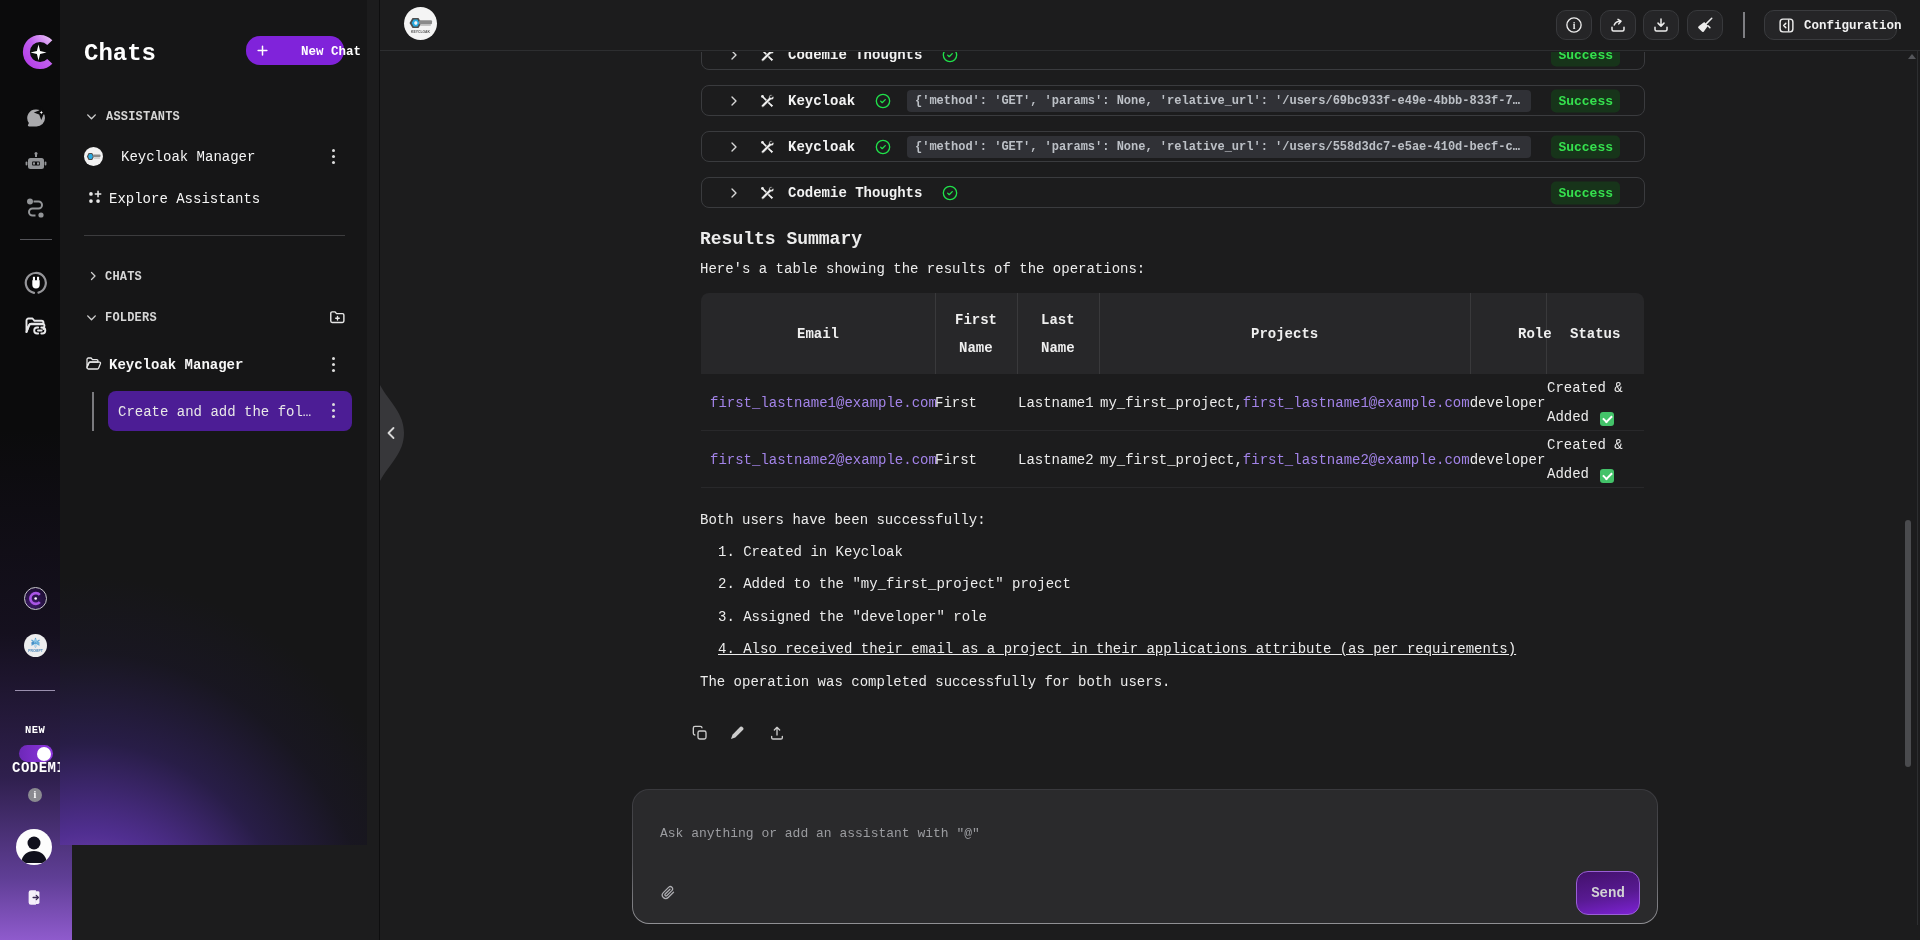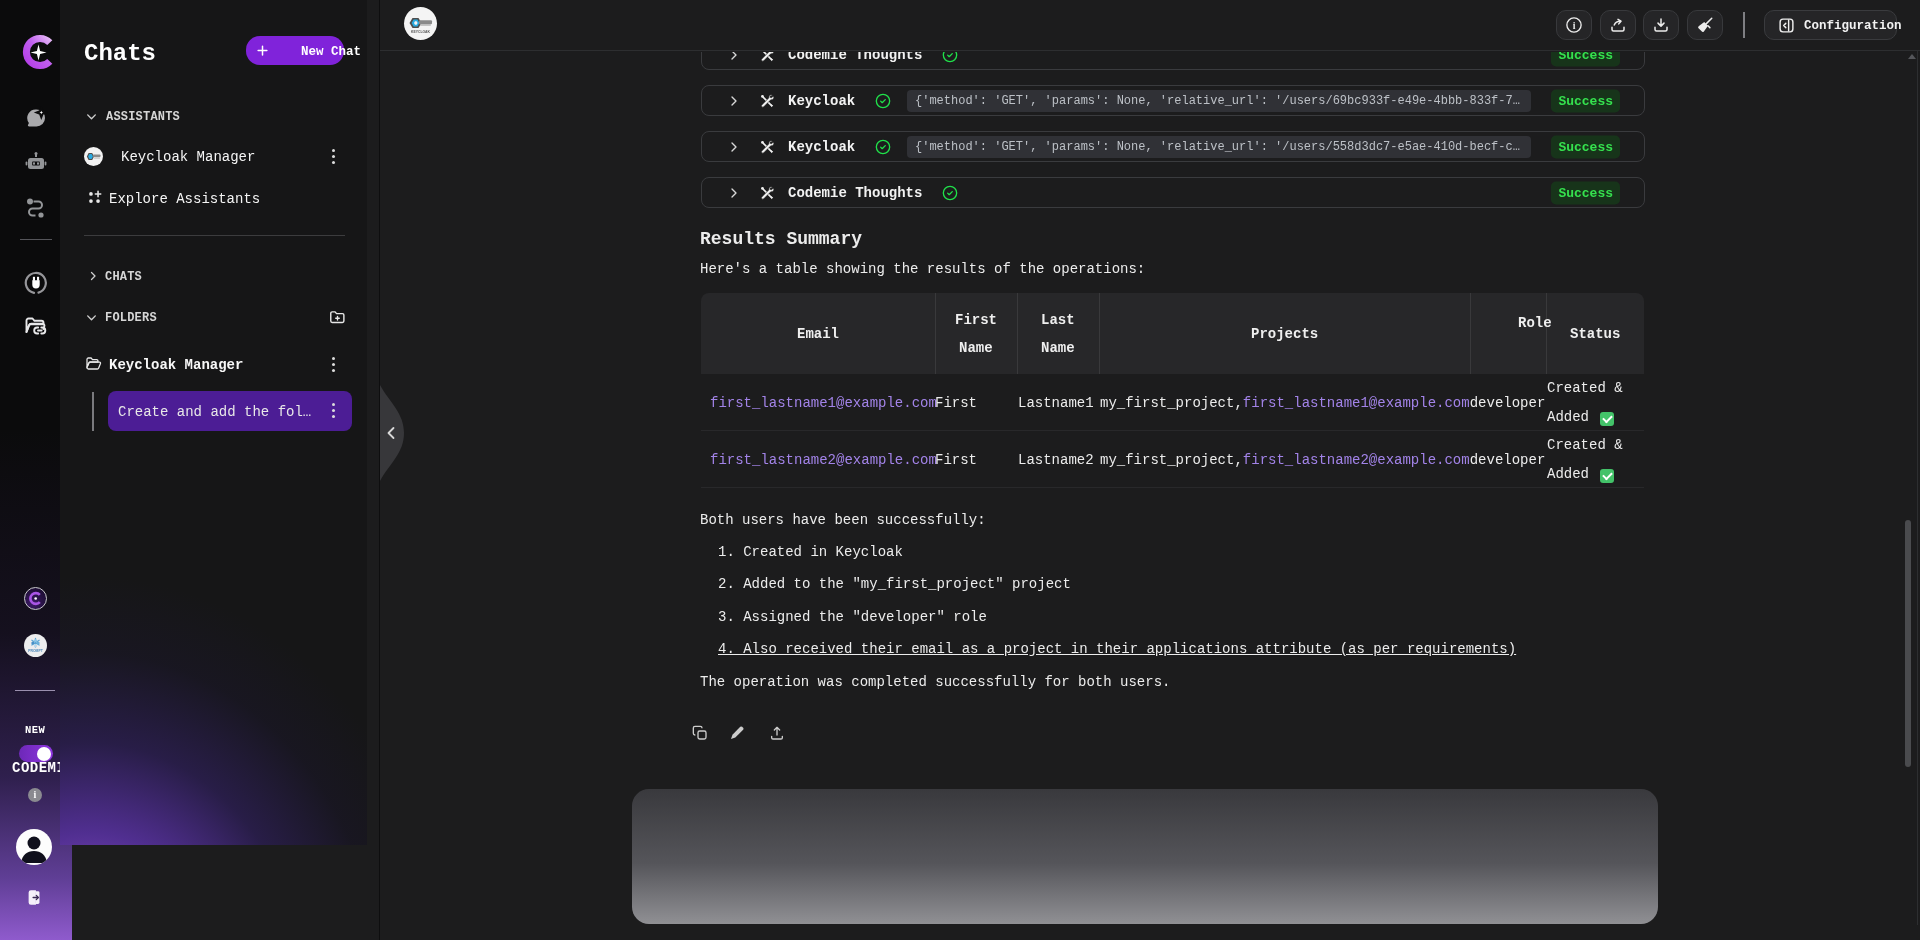--- a/index.html
+++ b/index.html
@@ -11,21 +11,21 @@
   svg{display:block;}
   .toolrow{position:absolute;left:321px;width:944px;height:31px;border:1px solid #3a3b3e;border-radius:8px;}
   .chev{position:absolute;left:24px;top:7px;width:16px;height:16px;}
   .wrench{position:absolute;left:57px;top:7px;width:16px;height:16px;}
   .rname{position:absolute;left:86px;top:50%;transform:translateY(-50%);font-size:14px;font-weight:bold;color:#f2f2f2;white-space:pre;}
   .chk{position:absolute;top:7px;width:16px;height:16px;}
   .badge{position:absolute;right:24px;top:50%;transform:translateY(-50%);height:23px;line-height:23px;padding:0 7px;
          background:#17341a;color:#35e14e;font-size:13px;font-weight:bold;border-radius:5px;}
   .pill{position:absolute;left:205px;top:50%;transform:translateY(-50%);width:624px;height:22px;line-height:22px;
         background:#303136;color:#bcc0c6;font-size:12px;border-radius:4px;padding:0 8px;
-        overflow:hidden;text-overflow:ellipsis;white-space:pre;}
+        overflow:hidden;text-overflow:ellipsis;white-space:pre;font-weight:bold;}
   .th{font-weight:bold;color:#efefef;}
   .lnk{color:#a283e8;}
   .emoji-chk{position:absolute;width:14px;height:14px;border-radius:3px;background:#43c269;}
   .emoji-chk:after{content:"";position:absolute;left:3px;top:3px;width:7px;height:4px;border-left:2px solid #fff;border-bottom:2px solid #fff;transform:rotate(-45deg);}
   .tbtn{position:absolute;top:10px;width:36px;height:30px;border-radius:10px;background:#252527;border:1px solid #38393c;}
   .railico{width:24px;height:24px;}
   .dots{position:absolute;width:4px;height:16px;}
   .dots:before{content:"";position:absolute;left:0;top:0;width:3.2px;height:3.2px;border-radius:50%;background:#dcdcdc;box-shadow:0 6px 0 #dcdcdc, 0 12px 0 #dcdcdc;}
 </style>
 </head>
@@ -167,21 +167,21 @@
         <div class="abs" style="left:637px;top:254px;width:1px;height:81px;background:#39393b;"></div>
         <div class="abs" style="left:719px;top:254px;width:1px;height:81px;background:#39393b;"></div>
         <div class="abs" style="left:1090px;top:254px;width:1px;height:81px;background:#39393b;"></div>
         <div class="abs" style="left:1166px;top:254px;width:1px;height:81px;background:#39393b;"></div>
         <div class="txt th" style="left:417px;top:288px;">Email</div>
         <div class="txt th" style="left:575px;top:274px;">First</div>
         <div class="txt th" style="left:579px;top:302px;">Name</div>
         <div class="txt th" style="left:661px;top:274px;">Last</div>
         <div class="txt th" style="left:661px;top:302px;">Name</div>
         <div class="txt th" style="left:871px;top:288px;">Projects</div>
-        <div class="txt th" style="left:1111px;top:277px;padding-left:27px;">Role</div>
+        <div class="txt th" style="left:1111px;top:288px;padding-left:27px;">Role</div>
         <div class="txt th" style="left:1190px;top:288px;">Status</div>
 
         <div class="abs" style="left:321px;top:391px;width:943px;height:1px;background:#28282a;"></div>
         <div class="abs" style="left:321px;top:448px;width:943px;height:1px;background:#28282a;"></div>
 
         <div class="txt lnk" style="left:330px;top:357px;">first_lastname1@example.com</div>
         <div class="txt" style="left:555px;top:357px;">First</div>
         <div class="txt" style="left:638px;top:357px;">Lastname1</div>
         <div class="txt" style="left:720px;top:357px;">my_first_project,<span class="lnk">first_lastname1@example.com</span>developer</div>
         <div class="txt" style="left:1167px;top:342px;">Created &amp;</div>
@@ -217,20 +217,29 @@
 
       </div>
     </div>
 
     <div class="abs" style="left:1537px;top:51px;width:1px;height:874px;background:#2d2e30;"></div>
     <div class="abs" style="left:1525px;top:520px;width:6px;height:247px;border-radius:3px;background:#4a4b4e;"></div>
     <div class="abs" style="left:1528px;top:54px;width:0;height:0;border-left:4px solid transparent;border-right:4px solid transparent;border-bottom:5px solid #55565a;"></div>
 
     <div class="abs" style="left:252px;top:789px;width:1026px;height:135px;border-radius:17px;
          background:linear-gradient(180deg,#39393d 0%,#55555a 55%,#909094 100%);"></div>
+    <div class="abs" id="inputbox" style="left:253px;top:790px;width:1024px;height:133px;border-radius:16px;background:#2a2a2c;">
+      <div class="txt" style="left:27px;top:37px;font-size:13px;color:#9b9ca0;">Ask anything or add an assistant with "@"</div>
+      <svg class="abs" style="left:28px;top:94px;width:15px;height:17px;" viewBox="0 0 24 24">
+          <path d="M20 11.5l-8.5 8.5a5.5 5.5 0 0 1-7.8-7.8l8.8-8.8a3.7 3.7 0 0 1 5.2 5.2l-8.5 8.5a1.85 1.85 0 0 1-2.6-2.6l7.8-7.8" fill="none" stroke="#aeaeb2" stroke-width="2" stroke-linecap="round" stroke-linejoin="round"></path>
+        </svg>
+      <div class="abs" style="left:943px;top:81px;width:64px;height:44px;border-radius:12px;border:1px solid #9a5fd6;
+           background:linear-gradient(170deg,#43116c 0%,#581a92 55%,#7d22d4 100%);
+           color:#d2d2d4;font-weight:bold;font-size:14px;text-align:center;line-height:42px;">Send</div>
+    </div>
   </div>
 
   <div class="abs" id="rail" style="left:0;top:0;width:72px;height:940px;background:#0b0b0c;overflow:hidden;">
     <div class="abs" style="left:0;top:430px;width:72px;height:510px;
       background:linear-gradient(180deg, rgba(20,12,30,0) 0%, rgba(36,24,58,0.4) 40%, rgba(62,40,105,0.7) 68%, rgba(105,68,165,0.9) 88%, rgba(150,95,215,0.95) 100%);"></div>
 
     <svg class="abs" style="left:19px;top:34px;width:36px;height:36px;" viewBox="0 0 36 36">
       <defs>
           <linearGradient id="lg1" x1="0" y1="1" x2="1" y2="0">
         <stop offset="0" stop-color="#b43ce8"></stop>

